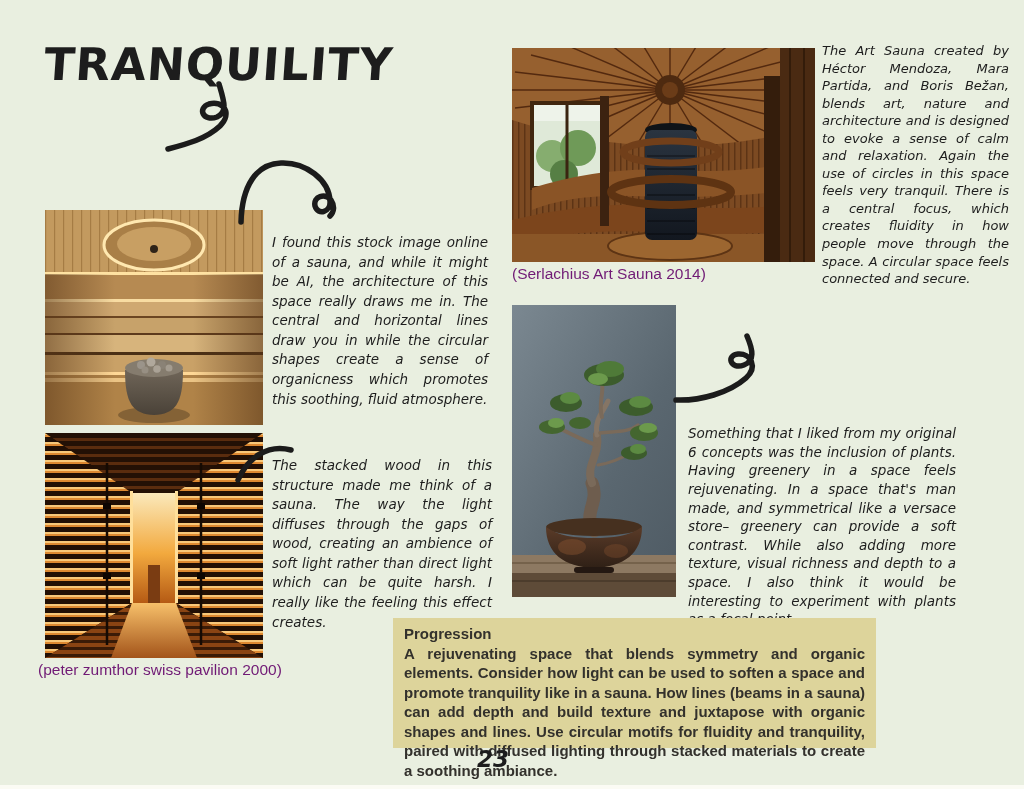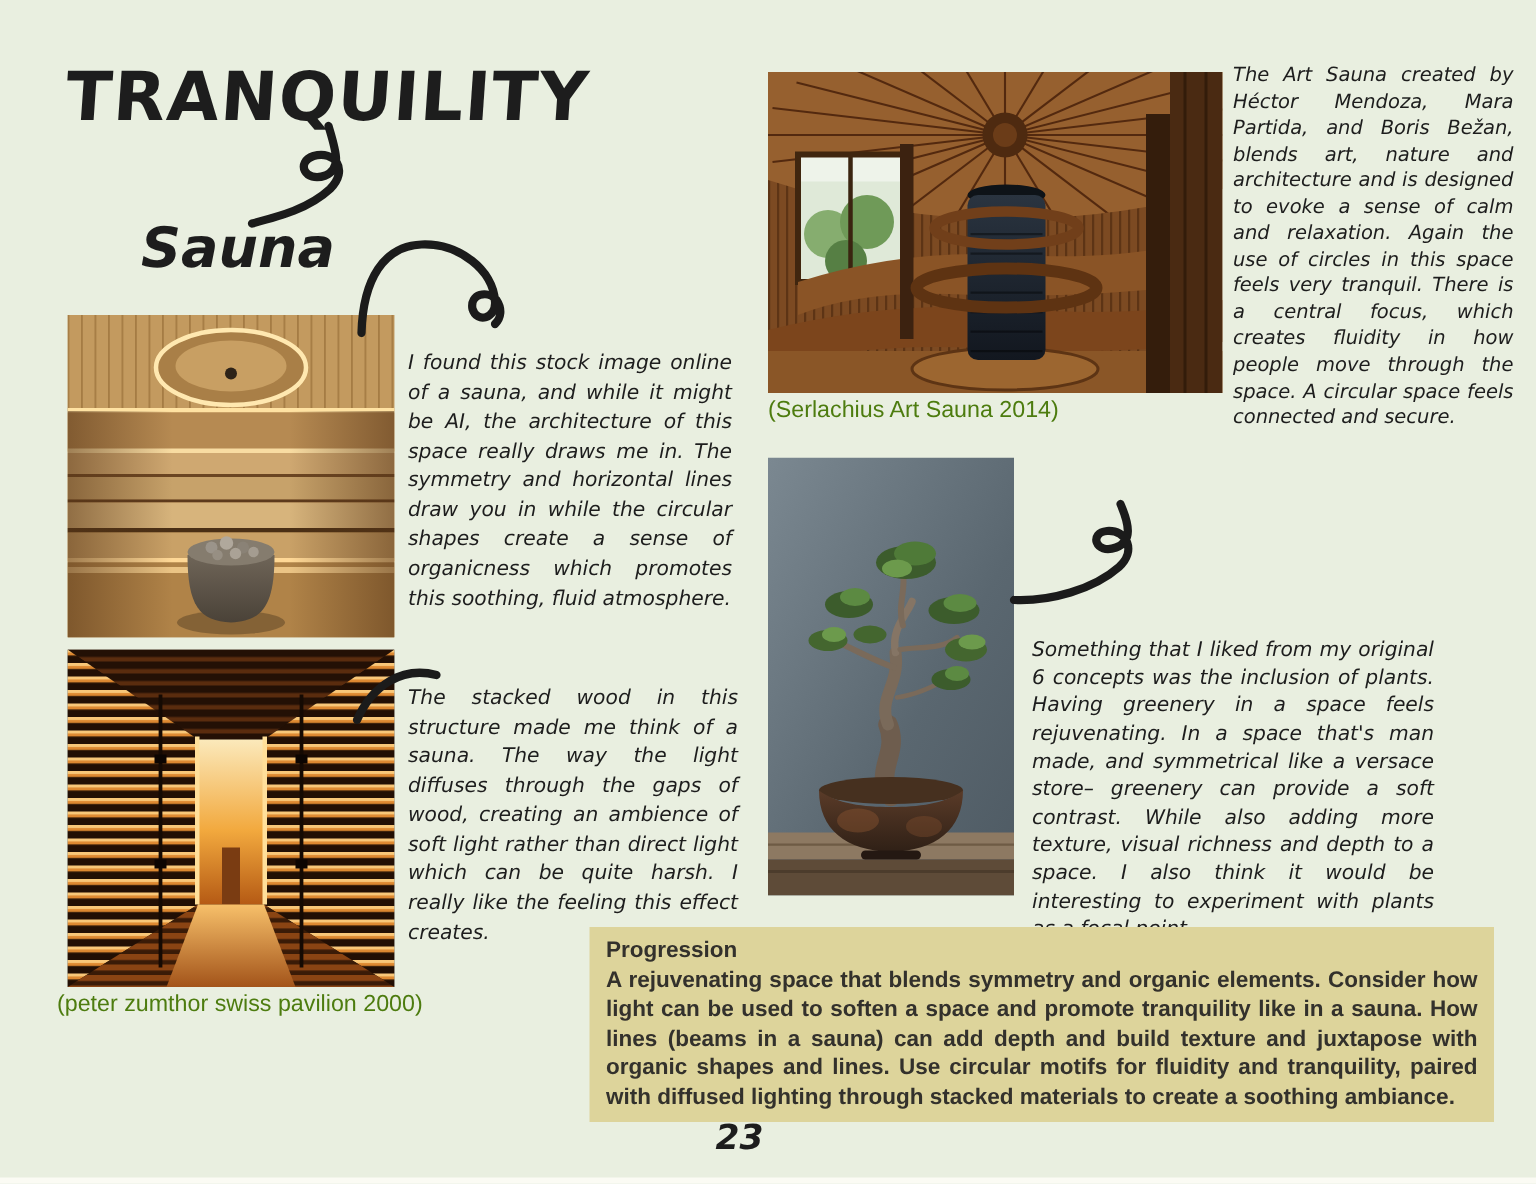--- a/index.html
+++ b/index.html
@@ -10,39 +10,38 @@
   .abs{position:absolute;}
   #title{left:44px;top:38px;font-size:45px;font-weight:bold;letter-spacing:1px;
          transform:skewX(-4deg);font-style:normal;}
   #h-sauna{left:94px;top:144px;font-size:37px;font-weight:bold;}
   #h-greenery{left:678px;top:297px;font-size:34px;font-weight:bold;}
   .para{position:absolute;text-align:justify;font-size:13.5px;line-height:1.45;}
   #p-stock{left:272px;top:233px;width:216px;}
   #p-wood{left:272px;top:456px;width:220px;}
   #p-art{left:822px;top:42px;width:187px;font-size:13px;line-height:1.35;}
   #p-green{left:688px;top:424px;width:268px;line-height:1.38;}
-  .caption{position:absolute;font-size:15.5px;color:#4d7c0f;}
+  .caption{position:absolute;font-size:15.5px;color:#701a75;}
   #cap-zumthor{left:38px;top:661px;text-align:right;}
   #cap-serlachius{left:512px;top:265px;}
-  #progression{left:393px;top:618px;width:603px;height:130px;background:#ddd49b;
+  #progression{left:393px;top:618px;width:483px;height:130px;background:#ddd49b;
                box-sizing:border-box;padding:6px 11px;color:#33312c;}
   #progression .ph{font-weight:bold;font-size:15px;line-height:1.3;}
   #progression .pb{font-weight:bold;font-size:15px;line-height:1.3;text-align:justify;}
   #pagenum{left:477px;top:746px;font-size:23px;font-weight:bold;}
   .img{position:absolute;display:block;}
   #strokes{position:absolute;left:0;top:0;pointer-events:none;}
   #bottom-edge{left:0;top:785px;width:1024px;height:4px;background:#fbfbf4;}
 </style>
 </head>
 <body>
 
 <div class="page">
 
   <div class="abs hand" id="title">TRANQUILITY</div>
-  <div class="abs hand" id="h-sauna">Sauna</div>
 
   <svg class="img" style="left:45px;top:210px;" width="218" height="215" viewBox="0 0 218 215">
     <defs>
       <pattern id="s-vert" width="9" height="8" patternUnits="userSpaceOnUse">
         <rect width="9" height="8" fill="#c39a5f"></rect>
           <rect width="1.2" height="8" fill="#a57c44"></rect>
       </pattern>
       <linearGradient id="s-basin" x1="0" y1="0" x2="0" y2="1">
         <stop offset="0" stop-color="#6f6558"></stop>
           <stop offset="1" stop-color="#4a4238"></stop>
@@ -252,21 +251,21 @@
     <ellipse cx="82" cy="220" rx="38" ry="6" fill="#3a2c18"></ellipse>
     <ellipse cx="68" cy="218" rx="10" ry="4" fill="#5f7033"></ellipse>
       <ellipse cx="96" cy="218" rx="11" ry="4" fill="#76884a"></ellipse>
     <ellipse cx="82" cy="222" rx="48" ry="9" fill="#46301f"></ellipse>
     <path d="M34,222 C34,248 52,262 82,263 C112,262 130,248 130,222 C118,231 100,233 82,233 C64,233 46,231 34,222 Z" fill="url(#b-pot)"></path>
     <ellipse cx="60" cy="242" rx="14" ry="8" fill="#8a5430" opacity="0.45"></ellipse>
     <ellipse cx="104" cy="246" rx="12" ry="7" fill="#8a5430" opacity="0.35"></ellipse>
     <rect x="62" y="262" width="40" height="6" rx="3" fill="#241812"></rect>
   </svg>
 
-  <div class="para hand" id="p-stock">I found this stock image online of a sauna, and while it might be AI, the architecture of this space really draws me in. The symmetry and horizontal lines draw you in while the circular shapes create a sense of organicness which promotes this soothing, fluid atmosphere.</div>
+  <div class="para hand" id="p-stock">I found this stock image online of a sauna, and while it might be AI, the architecture of this space really draws me in. The central and horizontal lines draw you in while the circular shapes create a sense of organicness which promotes this soothing, fluid atmosphere.</div>
   <div class="para hand" id="p-wood">The stacked wood in this structure made me think of a sauna. The way the light diffuses through the gaps of wood, creating an ambience of soft light rather than direct light which can be quite harsh. I really like the feeling this effect creates.</div>
   <div class="para hand" id="p-art">The Art Sauna created by Héctor Mendoza, Mara Partida, and Boris Bežan, blends art, nature and architecture and is designed to evoke a sense of calm and relaxation. Again the use of circles in this space feels very tranquil. There is a central focus, which creates fluidity in how people move through the space. A circular space feels connected and secure.</div>
   <div class="para hand" id="p-green">Something that I liked from my original 6 concepts was the inclusion of plants. Having greenery in a space feels rejuvenating. In a space that's man made, and symmetrical like a versace store– greenery can provide a soft contrast. While also adding more texture, visual richness and depth to a space. I also think it would be interesting to experiment with plants as a focal point.</div>
 
   <div class="caption" id="cap-serlachius">(Serlachius Art Sauna 2014)</div>
   <div class="caption" id="cap-zumthor">(peter zumthor swiss pavilion 2000)</div>
 
   <div class="abs" id="progression">
     <div class="ph">Progression</div>
     <div class="pb">A rejuvenating space that blends symmetry and organic elements. Consider how light can be used to soften a space and promote tranquility like in a sauna. How lines (beams in a sauna) can add depth and build texture and juxtapose with organic shapes and lines. Use circular motifs for fluidity and tranquility, paired with diffused lighting through stacked materials to create a soothing ambiance.</div>

